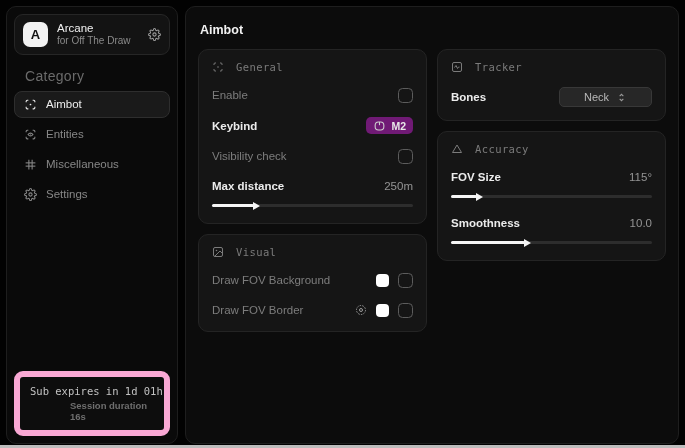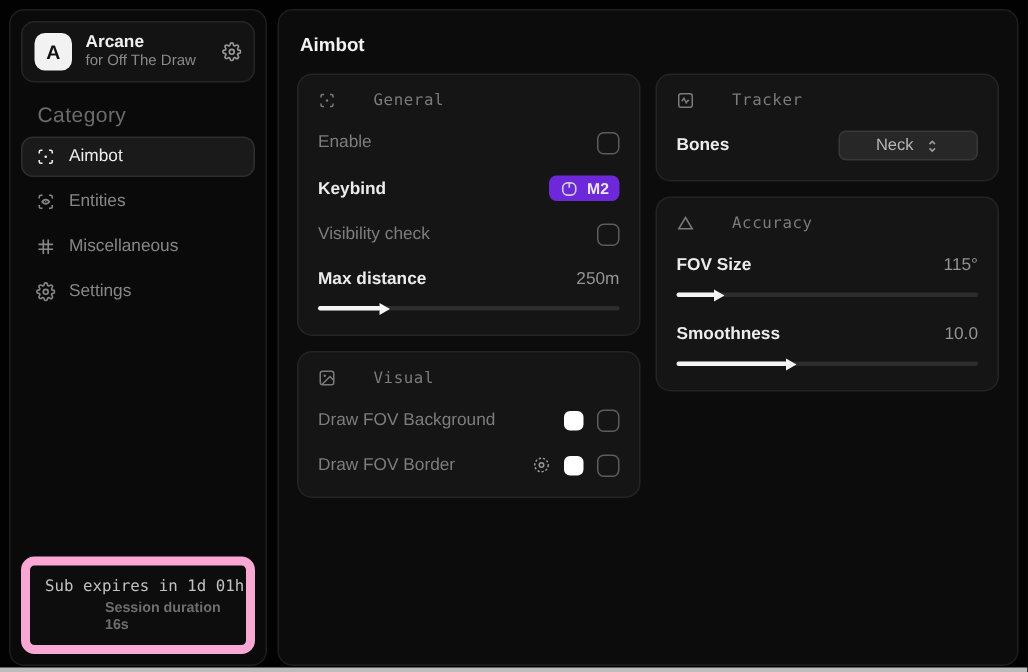--- a/index.html
+++ b/index.html
@@ -30,21 +30,21 @@
     border-radius: 9px; padding: 6px 8px;
   }
   .logo-box {
     width: 25px; height: 25px; border-radius: 7px;
     background: #f2f2f2; color: #111;
     font-weight: 700; font-size: 13px;
     display: flex; align-items: center; justify-content: center;
     flex: 0 0 25px;
   }
   .logo-text { flex: 1; line-height: 1.25; }
-  .logo-title { font-size: 11.5px; font-weight: 700; color: #f0f0f0; }
+  .logo-title { font-size: 11.5px; font-weight: 400; color: #f0f0f0; }
   .logo-sub { font-size: 10px; color: #8a8a8a; }
   .icon-btn { color: #9a9a9a; display: flex; align-items: center; }
   .category-label {
     font-size: 14px; color: #6b6b6b;
     margin: 13px 5px 7px 11px; letter-spacing: 0.3px;
   }
   .nav { display: flex; flex-direction: column; gap: 3px; }
   .nav-item {
     display: flex; align-items: center; gap: 9px;
     height: 27px; padding: 0 9px;
@@ -76,42 +76,42 @@
     display: flex; flex-direction: column;
   }
   .main-title { font-size: 12.5px; font-weight: 700; color: #f2f2f2; margin: 4px 2px 12px 2px; }
   .columns { display: grid; grid-template-columns: 1fr 1fr; gap: 10px; align-items: start; }
   .col { display: flex; flex-direction: column; gap: 10px; }
   .panel {
     background: #151515; border: 1px solid #242424;
     border-radius: 10px; padding: 11px 13px 13px 13px;
   }
   .panel-title {
-    display: flex; align-items: center; gap: 25px;
+    display: flex; align-items: center; gap: 12px;
     font-family: "DejaVu Sans Mono", monospace;
     font-size: 10.5px; color: #7b7b7b; letter-spacing: 0.4px;
     margin-bottom: 4px;
   }
   .panel-title .p-icon { display: flex; align-items: center; color: #7b7b7b; }
   .row {
     display: flex; align-items: center; justify-content: space-between;
     margin-top: 14px; min-height: 16px;
   }
   .row-label { font-size: 11.5px; color: #7d7d7d; }
   .row-label.active { color: #ececec; font-weight: 700; }
   .row-value { font-size: 11.5px; color: #949494; text-align: center; }
   .row-right { display: flex; align-items: center; gap: 9px; }
   .checkbox {
     width: 15px; height: 15px; border-radius: 4.5px;
     border: 1.6px solid #5c5c5c; background: transparent; cursor: pointer;
   }
   .swatch { width: 13px; height: 13px; border-radius: 4px; cursor: pointer; }
   .keybind-badge {
     display: flex; align-items: center; gap: 5px;
-    background: #6d28d9; border-radius: 5px;
+    background: #701a75; border-radius: 5px;
     padding: 2.5px 7px; cursor: pointer;
   }
   .keybind-badge .kb-text { font-size: 10.5px; font-weight: 700; color: #e8e8e8; }
   .select-btn {
     display: flex; align-items: center; gap: 7px;
     background: #272727; border: 1px solid #383838; border-radius: 5px;
     padding: 3px 24px; cursor: pointer;
   }
   .select-btn .sel-text { font-size: 11px; color: #b8b8b8; }
   .slider { position: relative; height: 9px; margin-top: 7px; cursor: pointer; }

